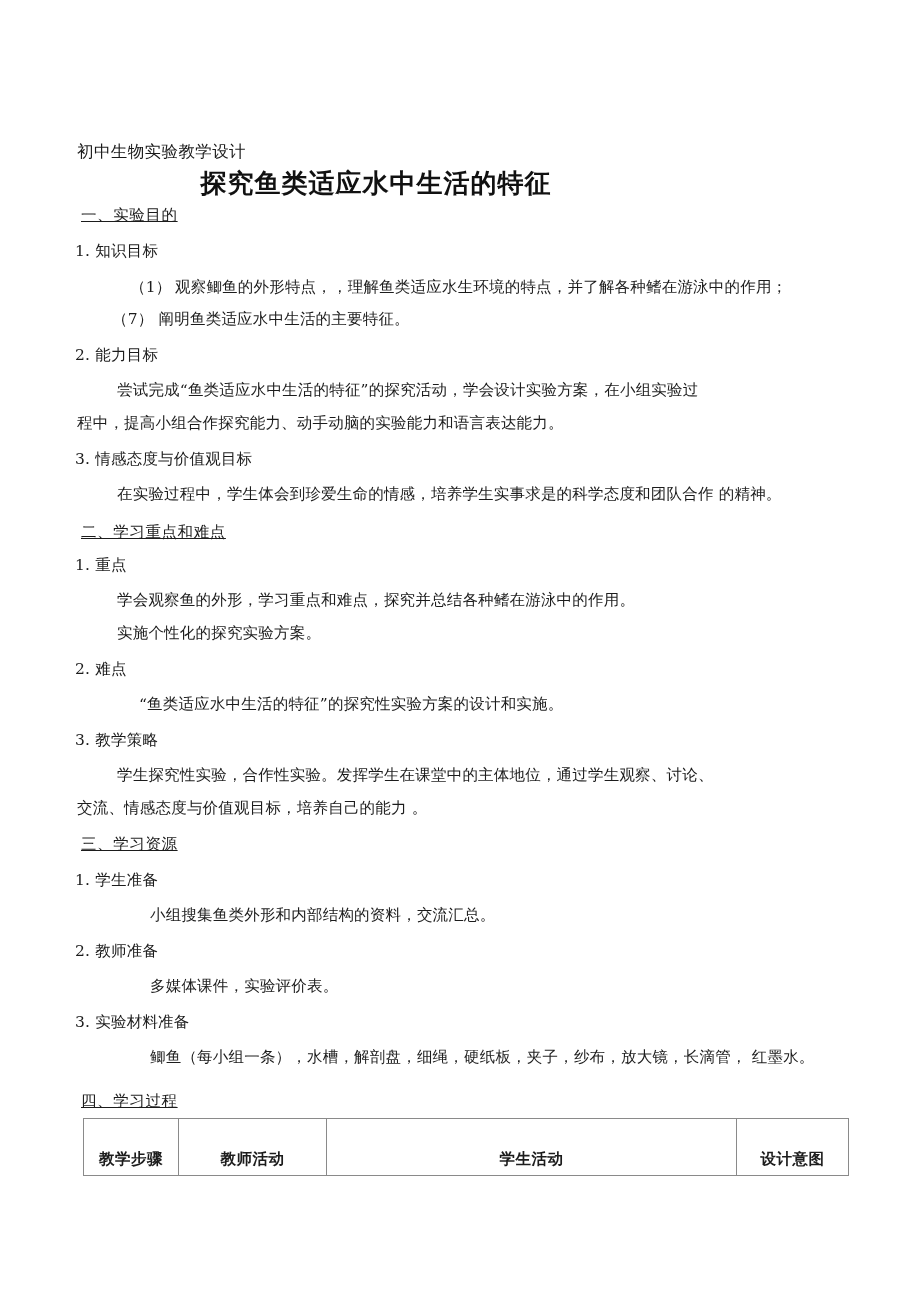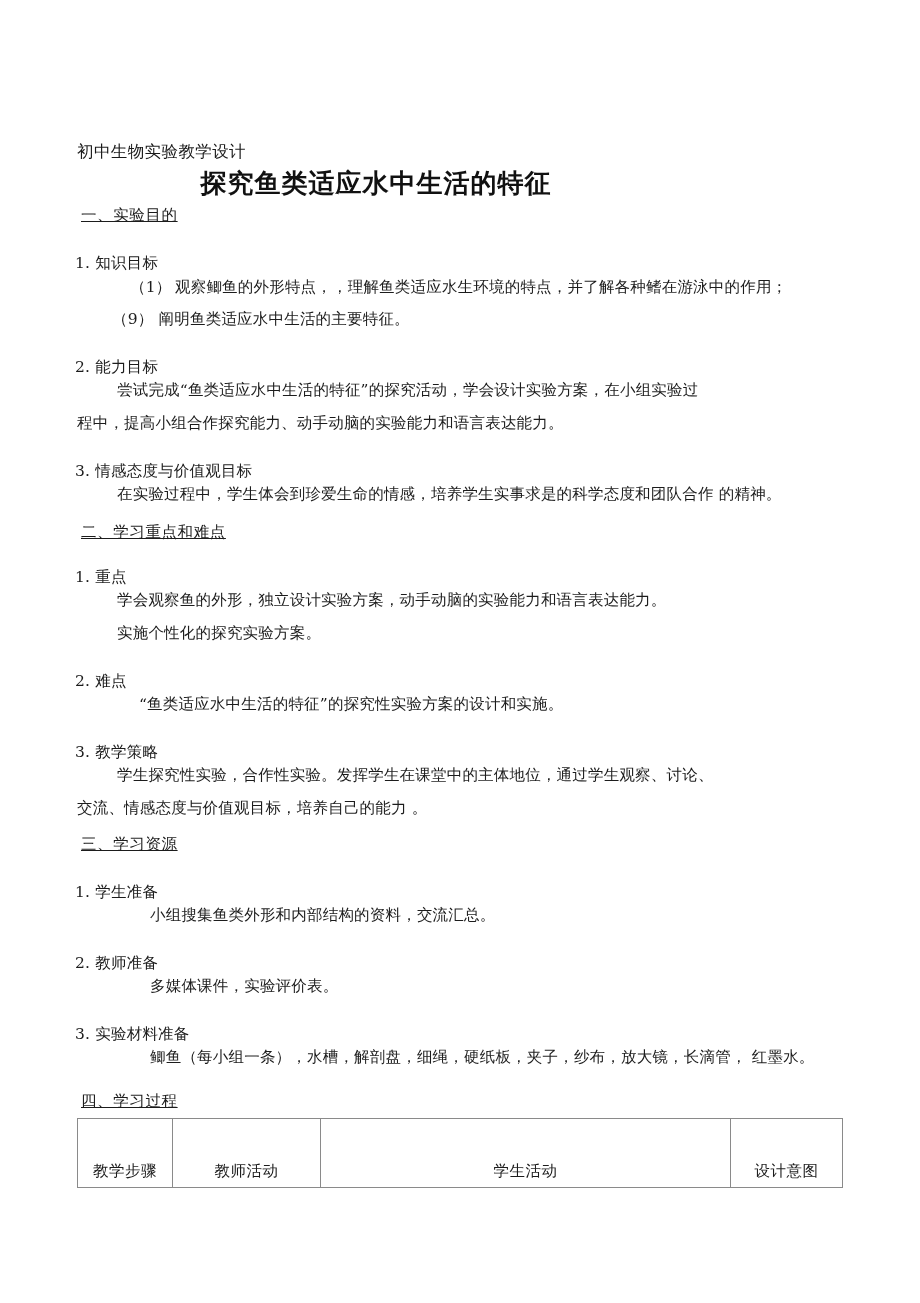--- a/index.html
+++ b/index.html
@@ -60,37 +60,37 @@
     letter-spacing: 0.2px;
   }
   .line.roman {
     left: 81px;
     letter-spacing: 0.6px;
     text-decoration: underline;
   }
   .line.num {
     left: 75px;
     font-weight: normal;
-    margin-top: 12px;
   }
   .line.ind1 { left: 112px; }
   .line.ind2 { left: 130px; }
   .line.ind3 { left: 139px; }
   .line.ind4 { left: 150px; }
   .line.ind-body { left: 117px; }
 
   
   .proc-table {
     position: absolute;
-    left: 77px;
+    left: 83px;
     top: 1118px;
     width: 761px;
-    height: 70px;
+    height: 58px;
     border-collapse: collapse;
     table-layout: fixed;
+    font-weight: bold;
   }
   .proc-table td {
     border: 1px solid #8a8a8a;
     vertical-align: bottom;
     text-align: center;
     font-size: 15.5px;
     color: #1c1c1c;
     padding: 0 0 5px 0;
     letter-spacing: 0.5px;
   }
@@ -109,33 +109,33 @@
 
     <h1 class="doc-title">探究鱼类适应水中生活的特征</h1>
 
     <div class="line roman" style="top:206px">一、实验目的</div>
 
     <div class="line num" style="top:242px">1. 知识目标</div>
 
     <div class="line ind2" style="top:278px">（1）</div>
     <div class="line" style="left:175px; top:278px">观察鲫鱼的外形特点，，理解鱼类适应水生环境的特点，并了解各种鳍在游泳中的作用；</div>
 
-    <div class="line ind1" style="top:310px">（9） 阐明鱼类适应水中生活的主要特征。</div>
+    <div class="line ind1" style="top:310px">（7） 阐明鱼类适应水中生活的主要特征。</div>
 
     <div class="line num" style="top:346px">2. 能力目标</div>
     <div class="line ind-body" style="top:381px">尝试完成“鱼类适应水中生活的特征”的探究活动，学会设计实验方案，在小组实验过</div>
     <div class="line" style="top:414px">程中，提高小组合作探究能力、动手动脑的实验能力和语言表达能力。</div>
 
     <div class="line num" style="top:450px">3. 情感态度与价值观目标</div>
     <div class="line ind-body" style="top:485px">在实验过程中，学生体会到珍爱生命的情感，培养学生实事求是的科学态度和团队合作 的精神。</div>
 
     <div class="line roman" style="top:523px">二、学习重点和难点</div>
 
     <div class="line num" style="top:556px">1. 重点</div>
-    <div class="line ind-body" style="top:591px">学会观察鱼的外形，独立设计实验方案，动手动脑的实验能力和语言表达能力。</div>
+    <div class="line ind-body" style="top:591px">学会观察鱼的外形，学习重点和难点，探究并总结各种鳍在游泳中的作用。</div>
     <div class="line ind-body" style="top:624px">实施个性化的探究实验方案。</div>
 
     <div class="line num" style="top:660px">2. 难点</div>
     <div class="line ind3" style="top:695px">“鱼类适应水中生活的特征”的探究性实验方案的设计和实施。</div>
 
     <div class="line num" style="top:731px">3. 教学策略</div>
     <div class="line ind-body" style="top:766px">学生探究性实验，合作性实验。发挥学生在课堂中的主体地位，通过学生观察、讨论、</div>
     <div class="line" style="top:799px">交流、情感态度与价值观目标，培养自己的能力 。</div>
 
     <div class="line roman" style="top:835px">三、学习资源</div>

